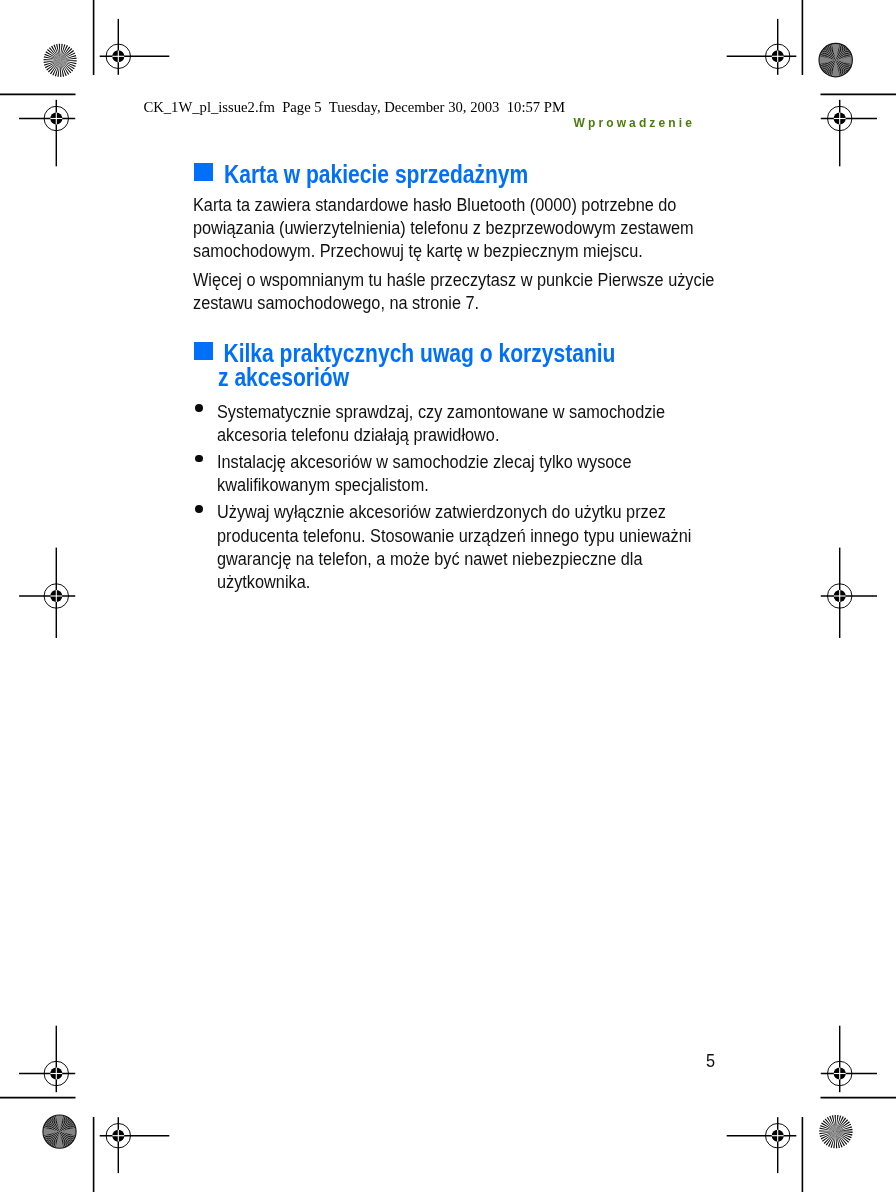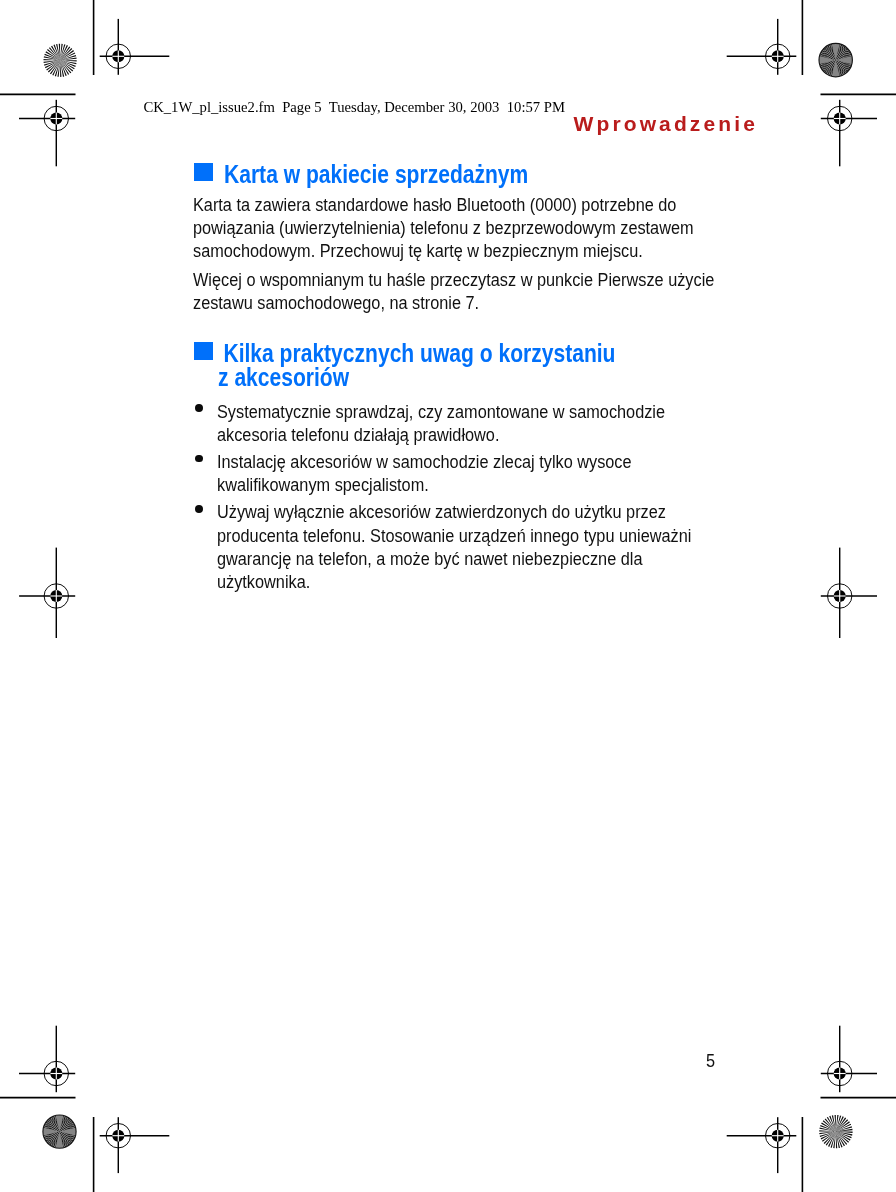--- a/index.html
+++ b/index.html
@@ -9,22 +9,22 @@
   #page{position:relative;width:896px;height:1192px;background:#fff;}
   svg.marks{position:absolute;left:0;top:0;}
 
   
   .filehdr{position:absolute;left:143.4px;top:55.0px;
            font-family:"Liberation Serif",serif;font-size:14.67px;line-height:17px;
            color:#000;white-space:pre;margin-top:44px;}
 
   
   .runhead{position:absolute;left:573.5px;top:115.2px;
-           font-weight:bold;font-size:21px;line-height:17px;
-           letter-spacing:3.12px;color:#b91c1c;white-space:pre;}
+           font-weight:bold;font-size:12px;line-height:17px;
+           letter-spacing:3.12px;color:#4d7c0f;white-space:pre;}
 
   
   .col{position:absolute;left:0;top:0;width:896px;height:1192px;}
 
   .hblk{position:absolute;left:194.4px;}
   .hsq{position:absolute;left:0.1px;top:0;width:18.3px;height:18.0px;background:#0070fa;}
   .htext{position:absolute;left:29.5px;top:-1.5px;width:493px;
          color:#0070fa;font-weight:bold;font-size:25.6px;line-height:24.5px;
          transform:scaleX(0.8228);transform-origin:0 0;white-space:pre-wrap;}
   .htext.ind{left:24.1px;text-indent:6.6px;}

